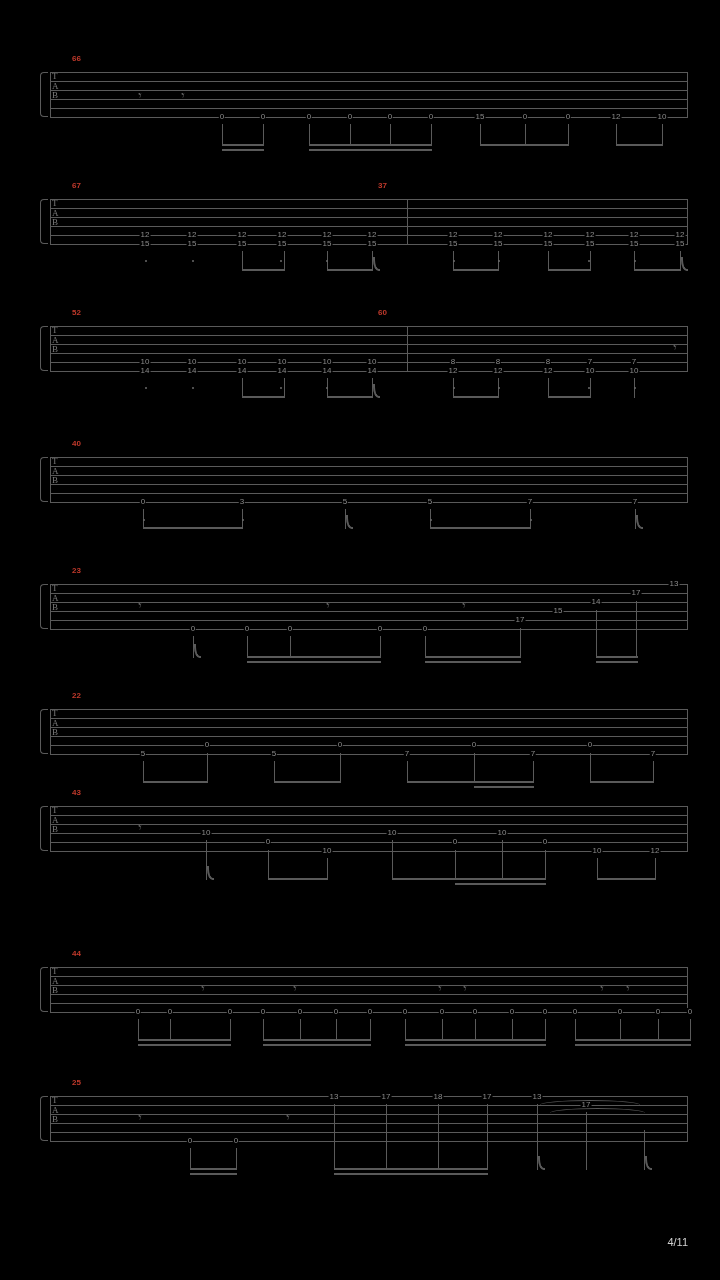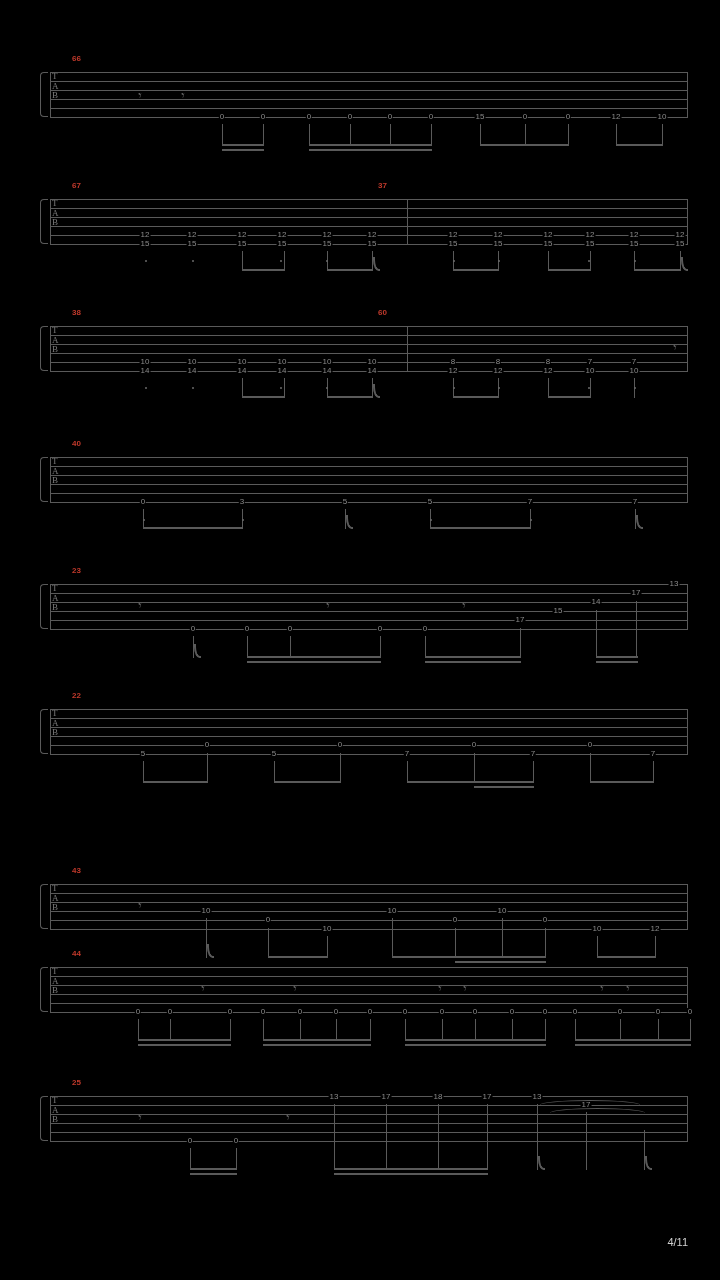--- a/index.html
+++ b/index.html
@@ -242,21 +242,21 @@
     <div class="dot" style="left:152px; top:85px;"></div>
     <div class="dot" style="left:240px; top:85px;"></div>
     <div class="dot" style="left:286px; top:85px;"></div>
     <div class="dot" style="left:413px; top:85px;"></div>
     <div class="dot" style="left:458px; top:85px;"></div>
     <div class="dot" style="left:548px; top:85px;"></div>
     <div class="dot" style="left:594px; top:85px;"></div>
   </div>
 
   <div class="system" style="top:302px; height:110px;">
-    <div class="measure-number" style="left:32px; top:6px;">38</div>
+    <div class="measure-number" style="left:32px; top:6px;">52</div>
     <div class="measure-number" style="left:338px; top:6px;">60</div>
     <div class="staff" style="top:24px;">
       <div class="line" style="top:0px;"></div>
       <div class="line" style="top:9px;"></div>
       <div class="line" style="top:18px;"></div>
       <div class="line" style="top:27px;"></div>
       <div class="line" style="top:36px;"></div>
       <div class="line" style="top:45px;"></div>
       <div class="endbar" style="left:0px; top:0; height:45px;"></div>
       <div class="endbar" style="left:357px; top:0; height:45px;"></div>
@@ -440,21 +440,21 @@
     <div class="stem" style="left:434px; top:68px; height:30px;"></div>
     <div class="stem" style="left:493px; top:76px; height:22px;"></div>
     <div class="beam" style="left:367px; top:96px; width:127px;"></div>
     <div class="beam" style="left:434px; top:101px; width:60px;"></div>
 
     <div class="stem" style="left:550px; top:68px; height:30px;"></div>
     <div class="stem" style="left:613px; top:76px; height:22px;"></div>
     <div class="beam" style="left:550px; top:96px; width:64px;"></div>
   </div>
 
-  <div class="system" style="top:860px; height:115px;">
+  <div class="system" style="top:782px; height:115px;">
     <div class="measure-number" style="left:32px; top:6px;">43</div>
     <div class="staff" style="top:24px;">
       <div class="line" style="top:0px;"></div>
       <div class="line" style="top:9px;"></div>
       <div class="line" style="top:18px;"></div>
       <div class="line" style="top:27px;"></div>
       <div class="line" style="top:36px;"></div>
       <div class="line" style="top:45px;"></div>
       <div class="endbar" style="left:0px; top:0; height:45px;"></div>
       <div class="endbar" style="left:637px; top:0; height:45px;"></div>

